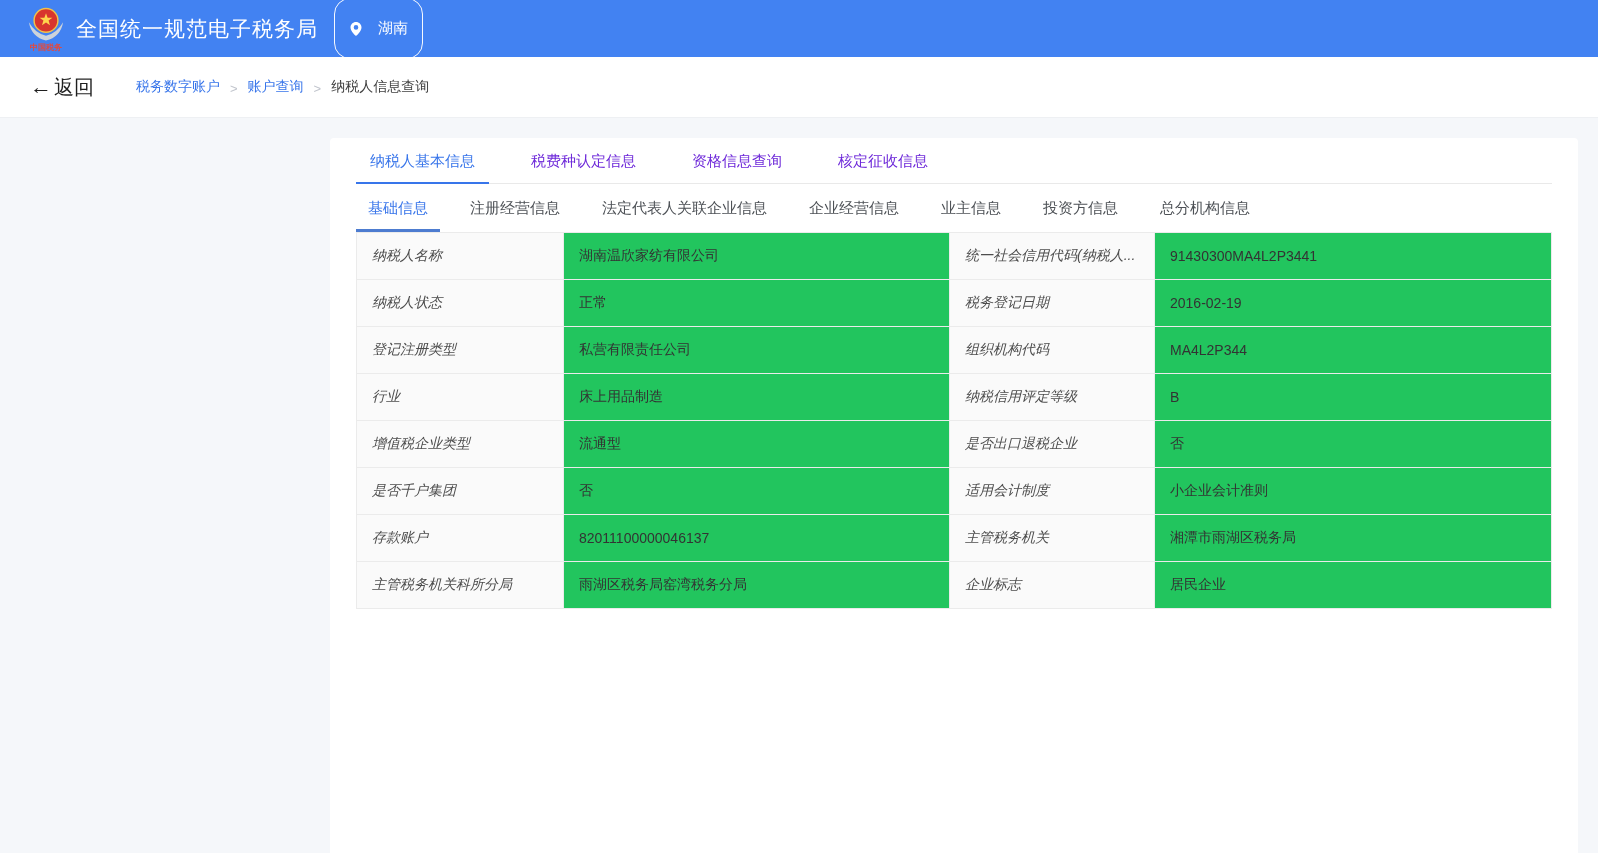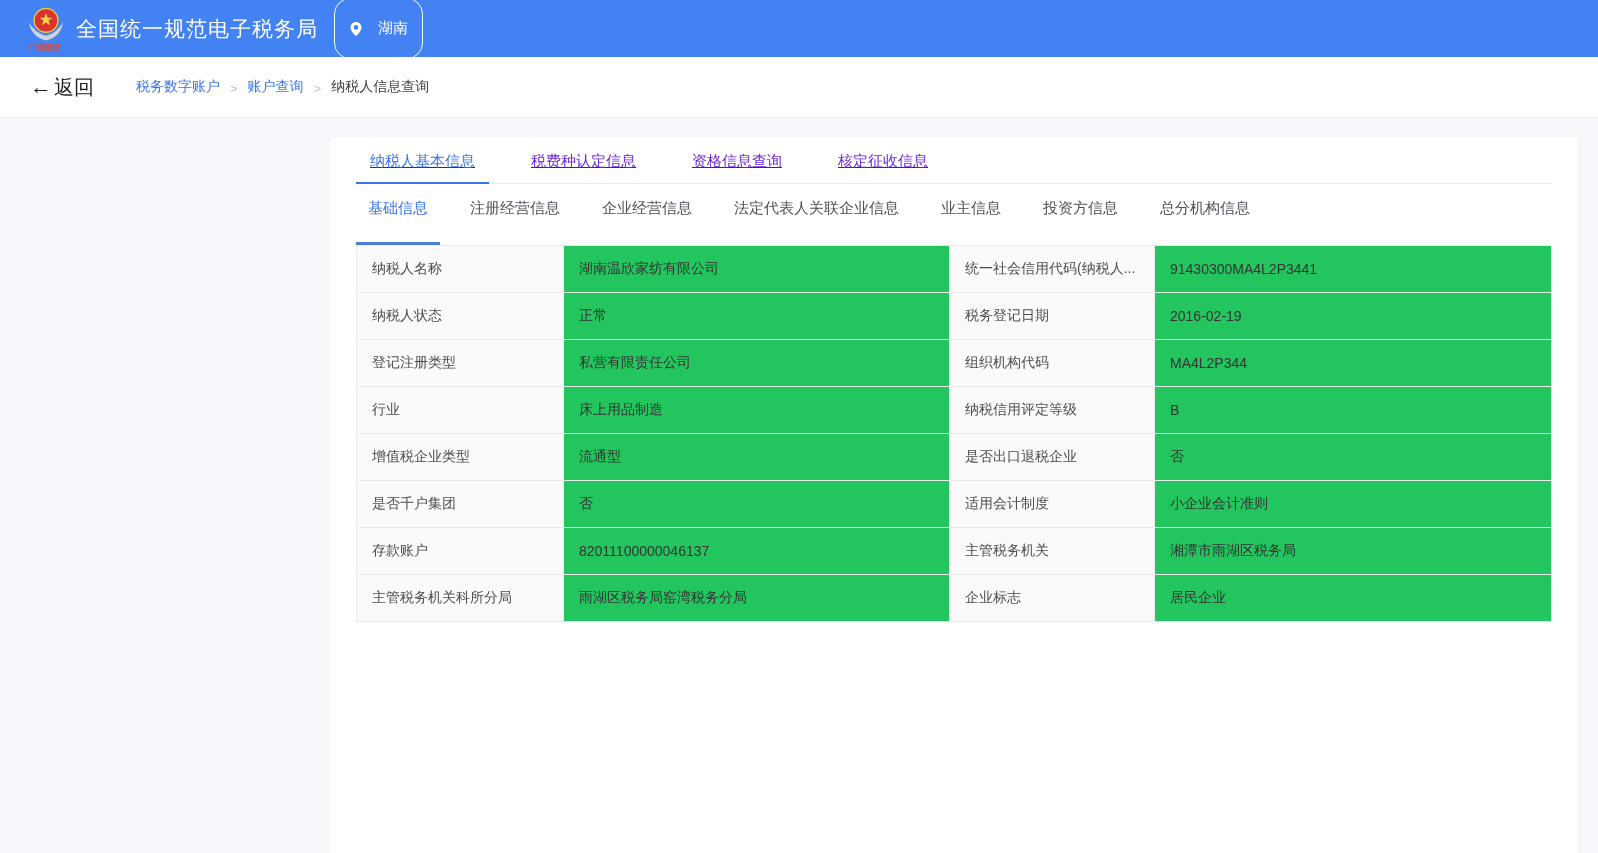--- a/index.html
+++ b/index.html
@@ -44,46 +44,46 @@
 
   
   .page-body { height:735px; padding:20px 20px 0 330px; }
   .content-card {
     background:#fff; height:100%;
     border-radius:4px 4px 0 0;
     padding:0 26px;
   }
 
   
-  .main-tabs { display:flex; border-bottom:1px solid #e9e9e9;text-decoration:underline; }
+  .main-tabs { display:flex; border-bottom:1px solid #e9e9e9; }
   .main-tab {
     height:46px; line-height:46px;
     padding:0 14px; margin-right:28px; margin-bottom:-1px;
     font-size:15px; color:#6d28d9; cursor:pointer;
     border-bottom:2px solid transparent;
   }
   .main-tab.active { color:var(--accent, #3875ea); border-bottom-color:var(--accent, #3875ea); font-weight:500; }
 
   .sub-tabs { display:flex; }
   .sub-tab {
-    height:61px; line-height:48px;
+    height:48px; line-height:48px;
     padding:0 12px; margin-right:18px;
     font-size:15px; color:#4d5156; cursor:pointer;
     border-bottom:3px solid transparent;
   }
   .sub-tab.active { color:var(--accent, #3875ea); border-bottom-color:var(--sub-underline, #4d7cd0); }
 
   
   .info-table {
     width:1196px; table-layout:fixed;
     border-collapse:collapse;
     font-size:14px;
   }
   .info-table td { height:47px; vertical-align:middle; padding:0 12px 0 15px; border:1px solid var(--table-border, #ebebeb); }
-  .info-table td.label { background:var(--label-bg, #fafafa); color:#4d4d4d; white-space:nowrap; overflow:hidden; }
+  .info-table td.label { background:var(--label-bg, #fafafa); color:#4d4d4d; white-space:nowrap; overflow:hidden;font-style:italic; }
   .info-table td.value { background:#22c55e; color:#333; }
   .info-table td.empty { background:transparent; border:none; }
 </style>
 </head>
 <body>
 
 <div class="app-header">
   <div class="logo">
     <svg width="40" height="46" viewBox="0 0 42 48">
       <path d="M3 17 Q10 29 21 31 Q32 29 39 17 Q36 33 21 36 Q6 33 3 17" fill="#ccd3db"></path>
@@ -120,22 +120,22 @@
   <div class="content-card">
     <div class="main-tabs" id="main-tabs">
         <div class="main-tab active">纳税人基本信息</div>
         <div class="main-tab">税费种认定信息</div>
         <div class="main-tab">资格信息查询</div>
         <div class="main-tab">核定征收信息</div>
       </div>
     <div class="sub-tabs" id="sub-tabs">
         <div class="sub-tab active">基础信息</div>
         <div class="sub-tab">注册经营信息</div>
+        <div class="sub-tab">法定代表人关联企业信息</div>
         <div class="sub-tab">企业经营信息</div>
-        <div class="sub-tab">法定代表人关联企业信息</div>
         <div class="sub-tab">业主信息</div>
         <div class="sub-tab">投资方信息</div>
         <div class="sub-tab">总分机构信息</div>
       </div>
     <table class="info-table">
       <colgroup>
           <col style="width:207px">
           <col style="width:386px">
           <col style="width:205px">
           <col>

